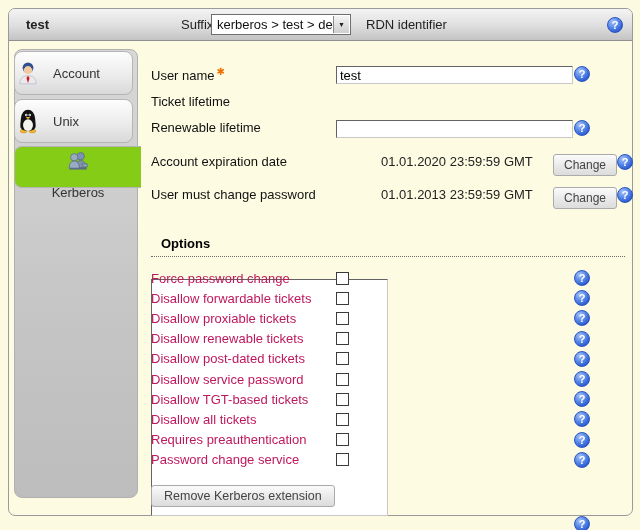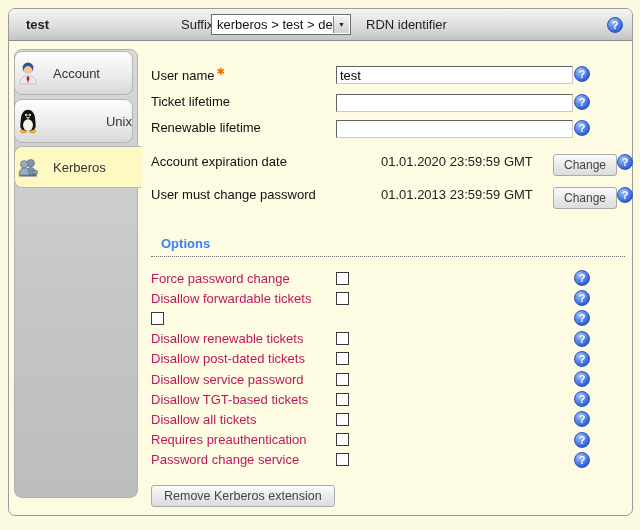--- a/index.html
+++ b/index.html
@@ -52,55 +52,55 @@
     border:1px solid #b0b0b0;border-radius:8px;
   }
   .tab{
     position:absolute;left:5px;width:119px;height:44px;box-sizing:border-box;
     border:1px solid #b5b5b5;border-radius:8px;
     background:linear-gradient(180deg,#fdfdfd 0%,#ececec 55%,#d9d9d9 100%);
     display:flex;align-items:center;padding-left:0;gap:12px;cursor:pointer;
   }
   .tab .tab-label{color:#333;}
   .tab-account{top:42px;}
-  .tab-unix{top:90px;justify-content:space-between;}
-  .tab-kerberos{top:137px;height:42px;width:127px;background:#fef9c3;
-    border-right:none;border-radius:8px 0 0 8px;}
+  .tab-unix{top:90px;}
+  .tab-kerberos{top:137px;height:42px;width:127px;background:#84cc16;
+    border-right:none;border-radius:8px 0 0 8px;flex-direction:column;}
   .tab svg{width:26px;height:26px;flex:0 0 26px;}
   
   .frow{
     position:absolute;left:142px;width:439px;height:24px;
     display:flex;align-items:flex-start;
   }
   .flabel{width:185px;flex:0 0 185px;color:#111;}
   .req{color:#f07000;font-size:10px;vertical-align:super;margin-left:2px;}
   .txt{
     width:237px;height:18px;box-sizing:border-box;flex:0 0 237px;
     border:1px solid;border-color:#636363 #c9c9c9 #c9c9c9 #636363;
     background:#fff;font-family:"Liberation Sans",sans-serif;font-size:13px;padding:0 3px;
   }
   .frow .help{margin-left:auto;}
   .row-user{top:57px;}
-  .row-ticket{top:85px;}
+  .row-ticket{top:85px;flex-direction:column;}
   .row-renew{top:111px;}
   .row-expire{top:145px;}
   .row-mustchange{top:178px;}
   .dval{width:172px;flex:0 0 172px;color:#222;white-space:nowrap;margin-left:45px;}
   .btn{
     background:linear-gradient(180deg,#fbfbfb,#e9e9e9 55%,#dcdcdc);
     border:1px solid #aaa;border-radius:3px;color:#444;
     font-family:"Liberation Sans",sans-serif;font-size:12px;
     height:22px;padding:0 10px;cursor:pointer;
   }
   
   .options-head{
     position:absolute;left:142px;top:227px;width:474px;
     border-bottom:1px dotted #6b6b6b;padding-bottom:5px;
   }
-  .options-head span{font-weight:bold;margin-left:10px;color:#3b82f6;}
+  .options-head span{font-weight:bold;margin-left:10px;color:#000000;}
   .options{position:absolute;left:142px;top:259px;width:439px;}
   .orow{display:flex;align-items:center;height:20.2px;width:439px;}
   .orow .olabel{width:185px;flex:0 0 185px;color:#be185d;}
   .cb{
     appearance:none;-webkit-appearance:none;width:13px;height:13px;margin:0;
     background:#fff;border:1px solid #3a3a3a;box-sizing:border-box;cursor:pointer;
   }
   .orow .help{margin-left:auto;}
   .remove-btn{position:absolute;left:142px;top:476px;font-size:12.5px;height:22px;padding:0 12px;}
 </style>
@@ -201,20 +201,21 @@
       <span class="olabel">Force password change</span>
       <input type="checkbox" class="cb" style="">
       <span class="help">?</span>
     </div>
     <div class="orow">
       <span class="olabel">Disallow forwardable tickets</span>
       <input type="checkbox" class="cb" style="">
       <span class="help">?</span>
     </div>
     <div class="orow">
+      <span class="olabel">Disallow proxiable tickets</span>
       <input type="checkbox" class="cb" style="">
       <span class="help">?</span>
     </div>
     <div class="orow">
       <span class="olabel">Disallow renewable tickets</span>
       <input type="checkbox" class="cb" style="">
       <span class="help">?</span>
     </div>
     <div class="orow">
       <span class="olabel">Disallow post-dated tickets</span>

